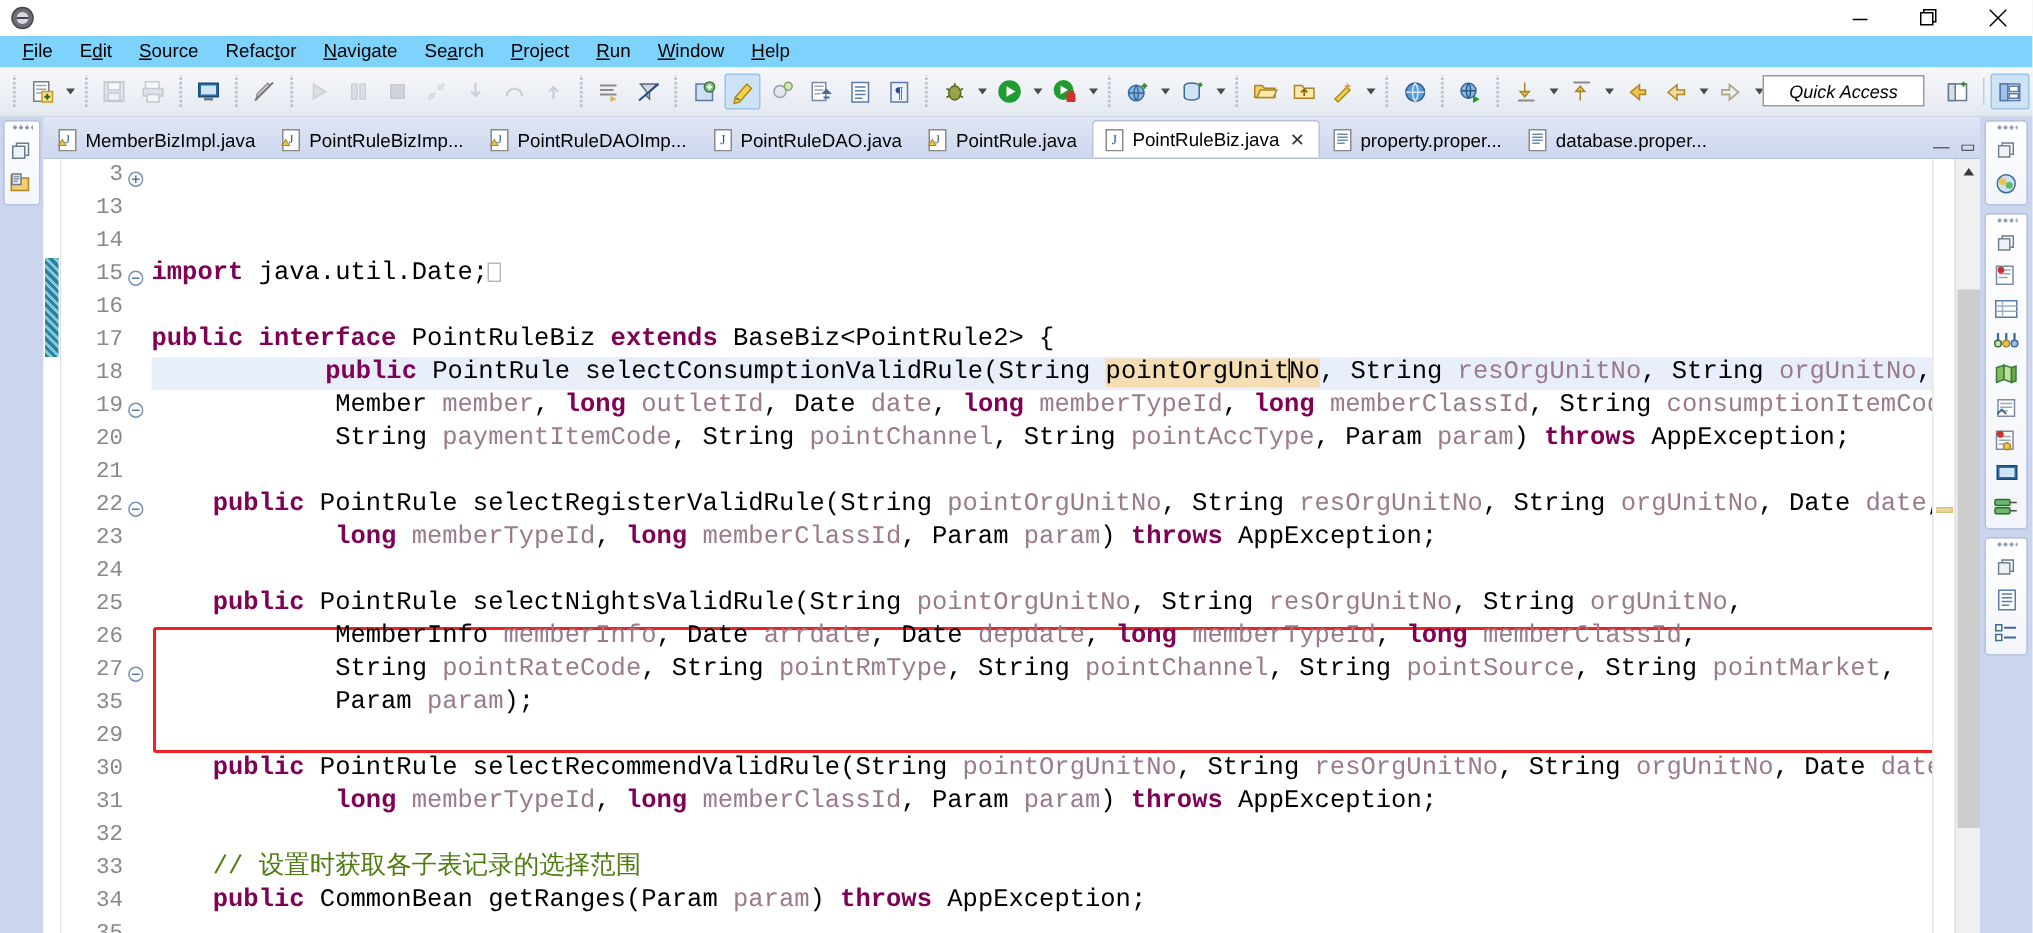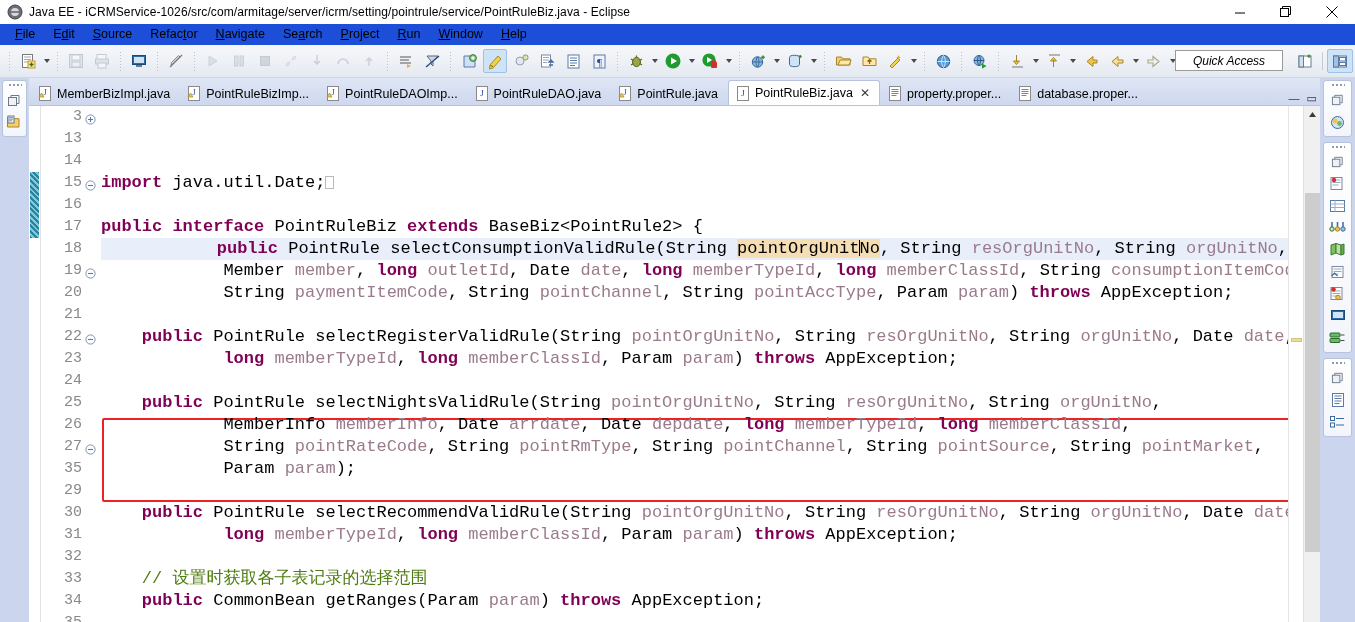--- a/index.html
+++ b/index.html
@@ -40,21 +40,21 @@
   }
   .win-btn {
     width: 46px; height: 24px;
     display: flex; align-items: center; justify-content: center;
   }
   .win-btn svg { display:block; }
 
   
   .menubar {
     height: 21px; min-height: 21px;
-    background: #1d4ed8;
+    background: #7dd3fc;
     display: flex; align-items: center;
     padding-left: 6px;
     font-size: 12.5px; color: #000;
   }
   .menu-item {
     padding: 2px 9px; white-space: nowrap; line-height: 15px;
   }
   .menu-item .mn { text-decoration: underline; }
 
   
@@ -281,21 +281,20 @@
 <div id="app">
 
   <div class="titlebar">
     <span class="app-icon">
       <svg width="16" height="16" viewBox="0 0 16 16">
         <circle cx="8" cy="8" r="7" fill="#6d6d75" stroke="#43434a" stroke-width="1"></circle>
         <circle cx="8" cy="8" r="4" fill="#d8d8de"></circle>
         <path d="M4 8h8" stroke="#43434a" stroke-width="1.2"></path>
       </svg>
     </span>
-    <span class="title-text">Java EE - iCRMService-1026/src/com/armitage/server/icrm/setting/pointrule/service/PointRuleBiz.java - Eclipse</span>
     <div class="win-controls">
       <div class="win-btn">
         <svg width="11" height="11" viewBox="0 0 11 11">
             <path d="M0 6h10" stroke="#000" stroke-width="1"></path>
           </svg>
       </div>
       <div class="win-btn">
         <svg width="12" height="12" viewBox="0 0 12 12">
           <rect x="0.5" y="2.5" width="8" height="8" fill="none" stroke="#000"></rect>
           <path d="M2.5 2.5V0.5h8v8h-2" fill="none" stroke="#000"></path>

